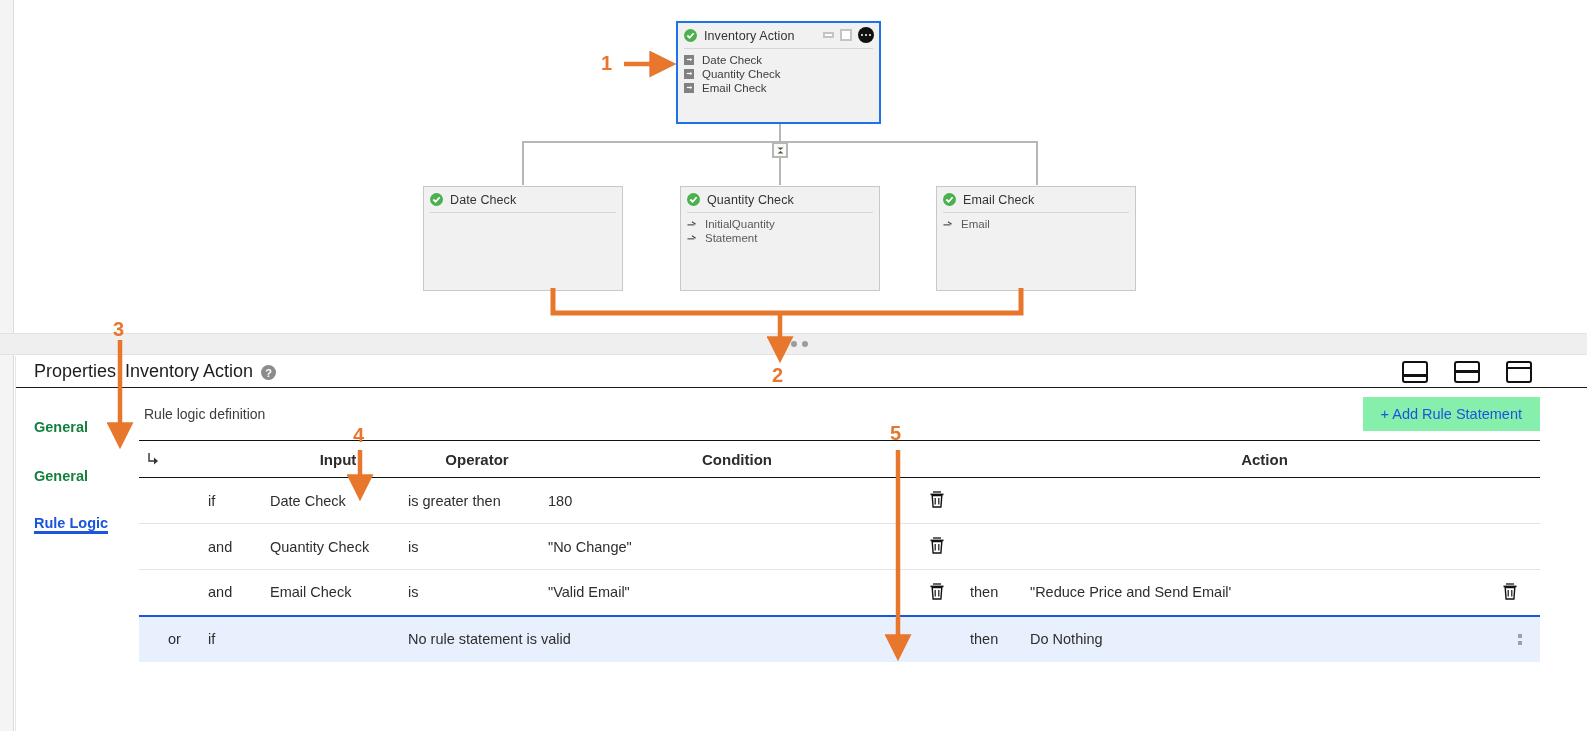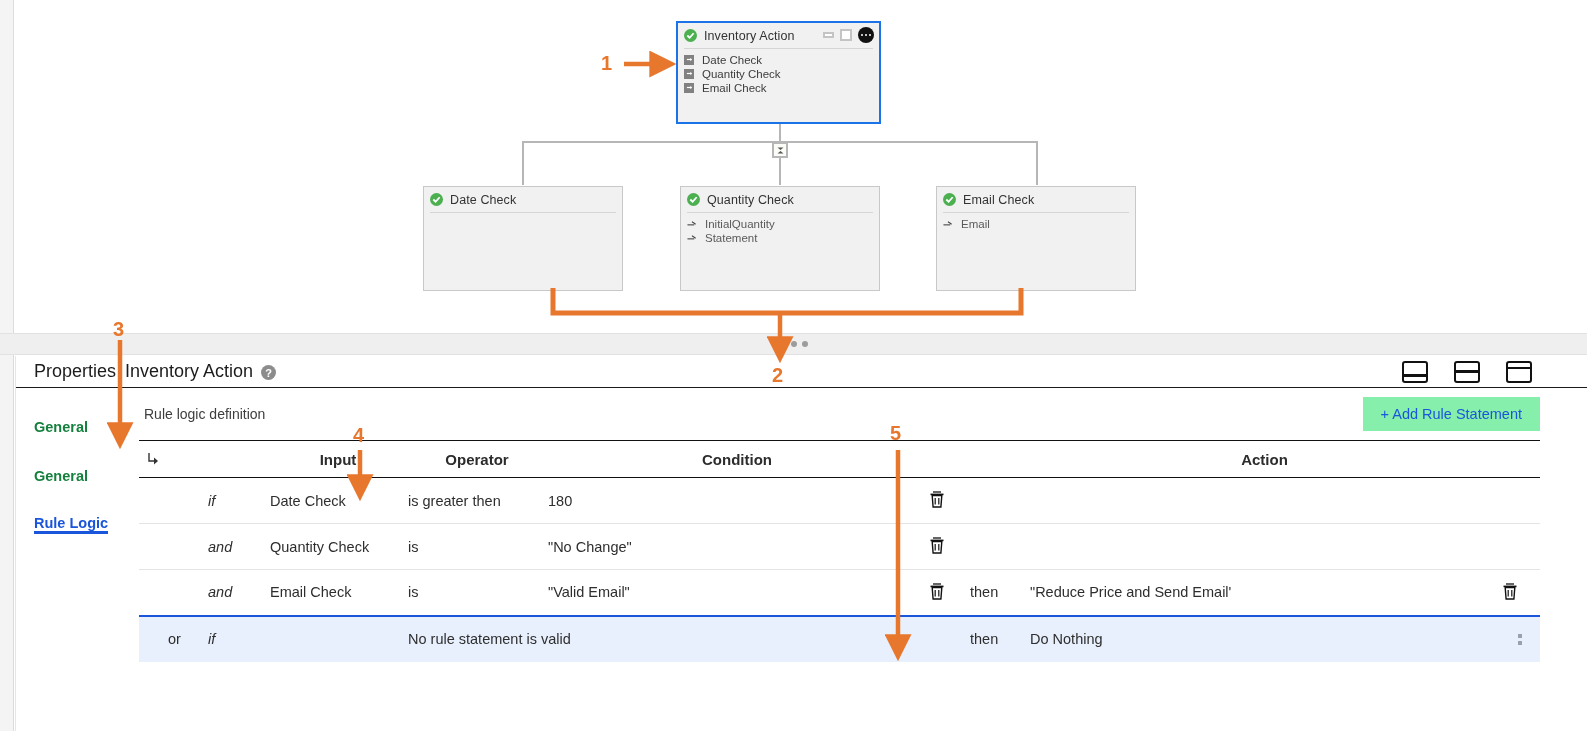--- a/index.html
+++ b/index.html
@@ -157,21 +157,21 @@
   }
   table.rules tbody td {
     font-size: 14.5px; color: #2e2e2e; height: 46px;
     border-bottom: 1px solid #e4e4e4; vertical-align: middle;
   }
   table.rules tbody tr.selected td {
     background: #e9f0fd; border-top: 2px solid #1a56db; border-bottom: none;
   }
   .c-branch { width: 28px; }
   .c-or     { width: 40px; }
-  .c-if     { width: 62px; font-style: italic; }
+  .c-if     { width: 62px; }
   .c-input  { width: 138px; }
   .c-op     { width: 140px; margin-left: 24px; }
   .c-cond   { width: 380px; margin-left: 32px; }
   .c-del    { width: 42px; }
   .c-then   { width: 60px; }
   .c-action { }
   .c-menu   { width: 40px; }
 
   .trash { display: inline-block; }
   .vdots { display: flex; flex-direction: column; gap: 3px; align-items: center; }

